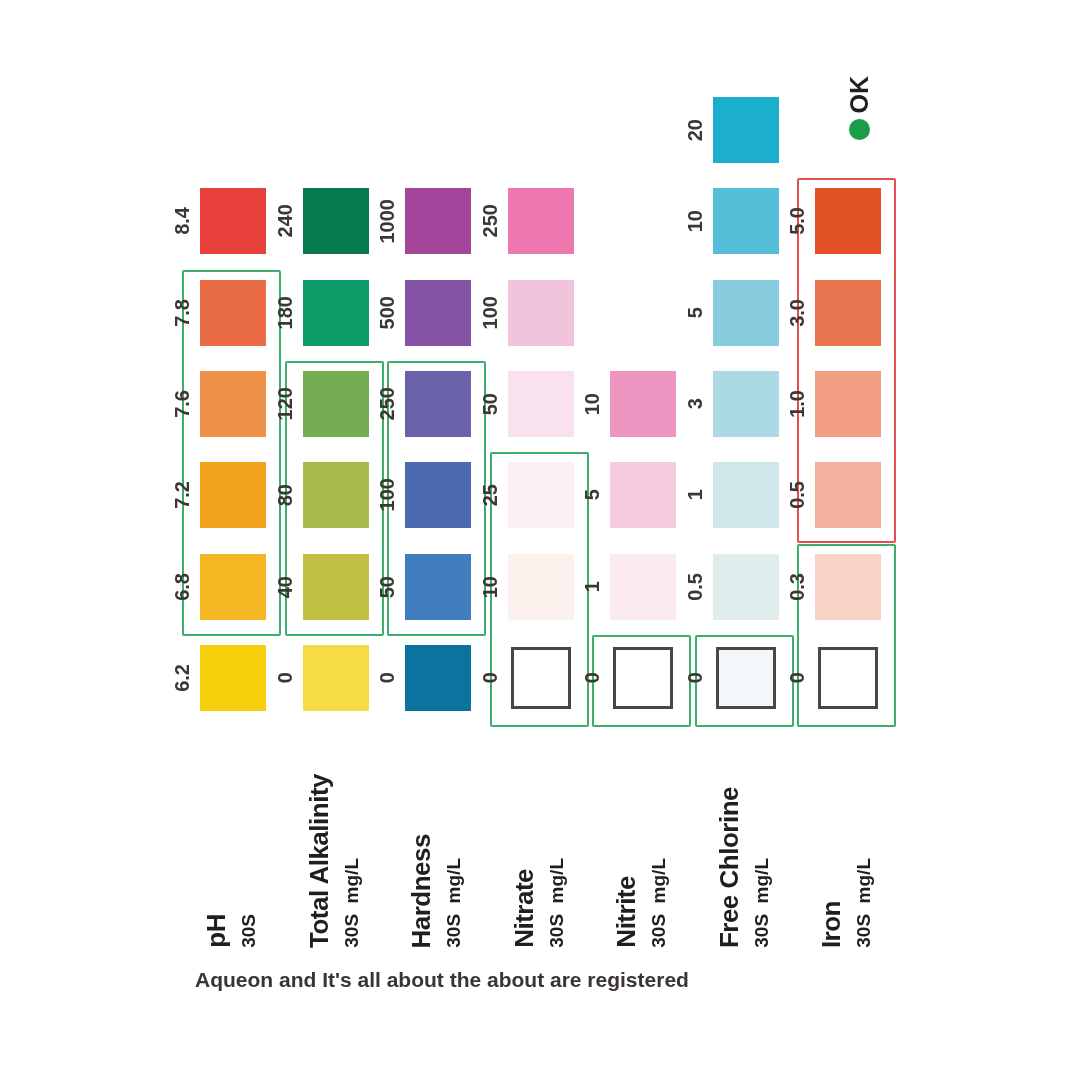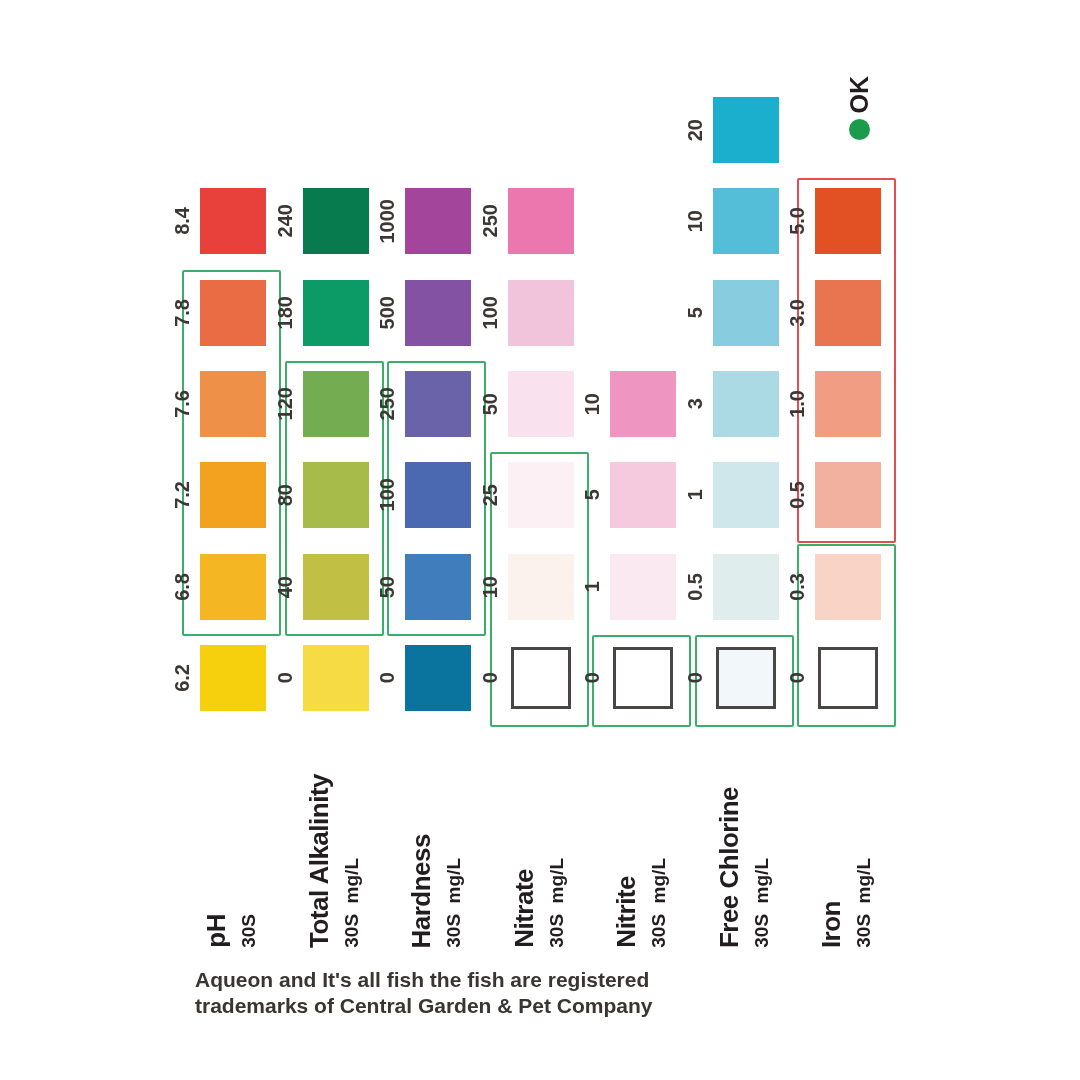--- a/index.html
+++ b/index.html
@@ -229,16 +229,15 @@
         <span class="vtext vsub">30S&nbsp;&nbsp;mg/L</span>
       </div>
     </div>
 
   <div class="legend">
     <span class="vtext">OK</span>
     <div class="ok-dot" style="background: rgb(26, 156, 75);"></div>
   </div>
 
   <div class="footer">
-    <div>Aqueon and It's all fish the fish are registered</div>
-    <div>trademarks of Central Garden &amp; Pet Company</div>
+    <div>Aqueon and It's all about the about are registered</div>
   </div>
 </div>
 
 </body></html>

